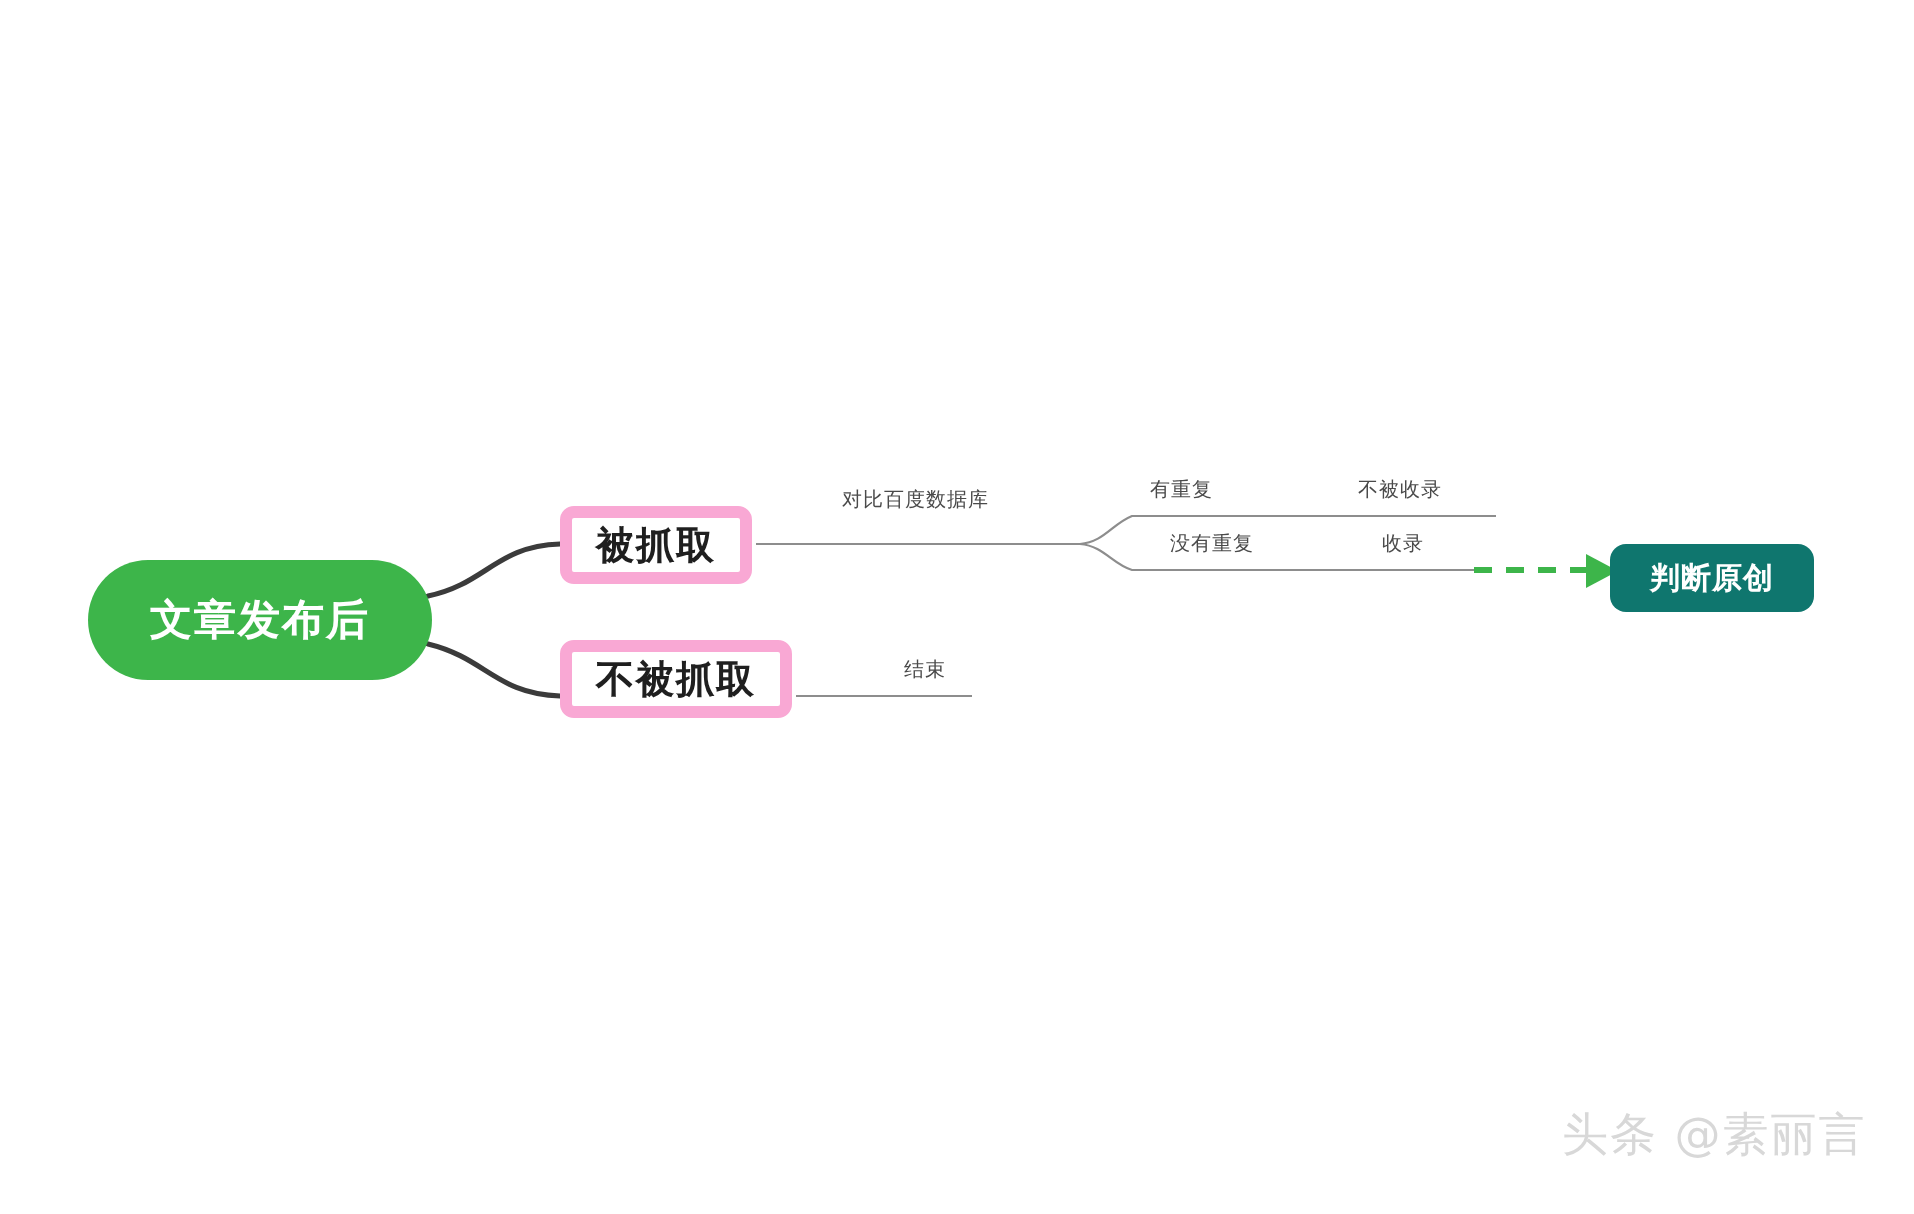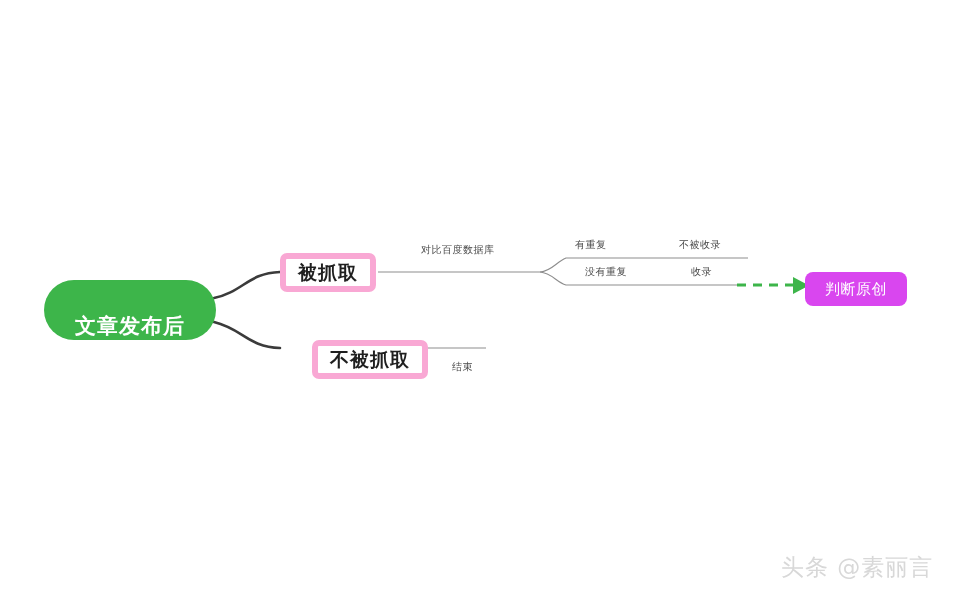--- a/index.html
+++ b/index.html
@@ -46,21 +46,20 @@
     left: 44px;
     top: 280px;
     width: 172px;
     height: 60px;
     background: #3DB54A;
     border-radius: 30px;
     color: #ffffff;
     font-size: 21px;
     font-weight: bold;
     letter-spacing: 1px;
-    align-items: flex-end;
   }
 
   .node-branch {
     background: #ffffff;
     border: 6px solid #f9a8d4;
     border-radius: 7px;
     color: #1f1f1f;
     font-size: 19px;
     font-weight: bold;
     letter-spacing: 1px;
@@ -68,54 +67,53 @@
 
   .node-crawled {
     left: 280px;
     top: 253px;
     width: 96px;
     height: 39px;
   }
 
   .node-not-crawled {
     left: 280px;
-    top: 340px;
+    top: 320px;
     width: 116px;
     height: 39px;
-    margin-left: 32px;
   }
 
   .node-result {
     left: 805px;
     top: 272px;
     width: 102px;
     height: 34px;
-    background: #d946ef;
+    background: #0f766e;
     border-radius: 8px;
     color: #ffffff;
     font-size: 15px;
-    font-weight: normal;
+    font-weight: bold;
     letter-spacing: 0.5px;
   }
 
   
   .edge-label {
     position: absolute;
     color: #4a4a4a;
     font-size: 10px;
     white-space: nowrap;
     letter-spacing: 0.5px;
   }
 
   .label-compare-db { left: 421px; top: 243px; }
   .label-has-dup    { left: 575px; top: 238px; }
   .label-not-index  { left: 679px; top: 238px; }
   .label-no-dup     { left: 575px; top: 265px; margin-left: 10px; }
   .label-indexed    { left: 691px; top: 265px; }
-  .label-end        { left: 452px; top: 328px; margin-top: 32px; }
+  .label-end        { left: 452px; top: 328px; }
 
   
   .watermark {
     position: absolute;
     left: 781px;
     top: 552px;
     font-size: 23px;
     font-weight: normal;
     color: #d8d8d8;
     letter-spacing: 1px;

